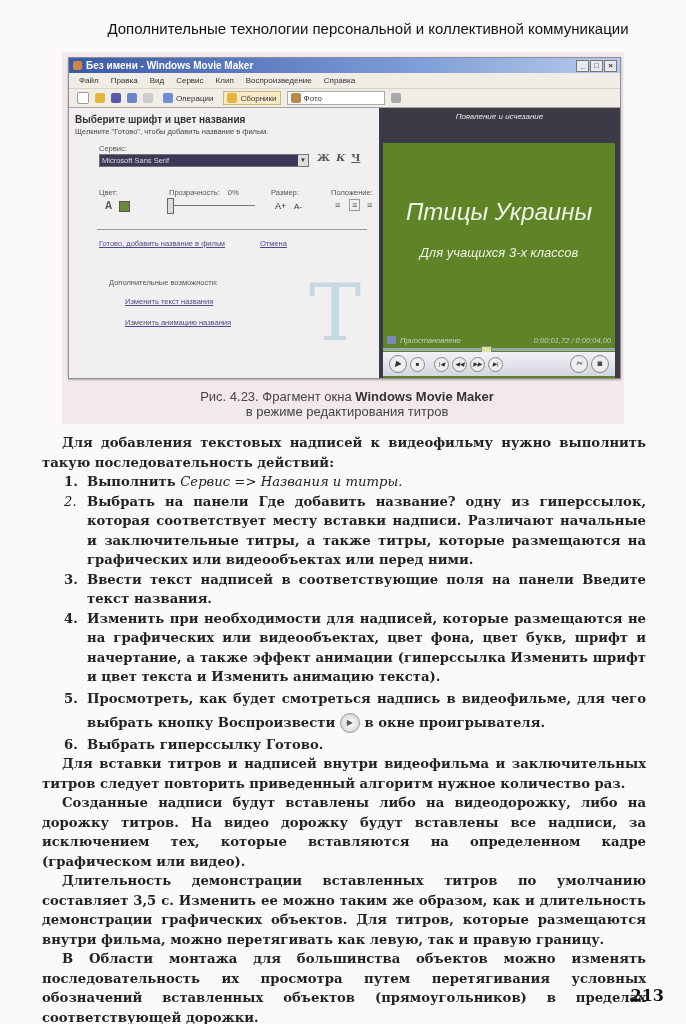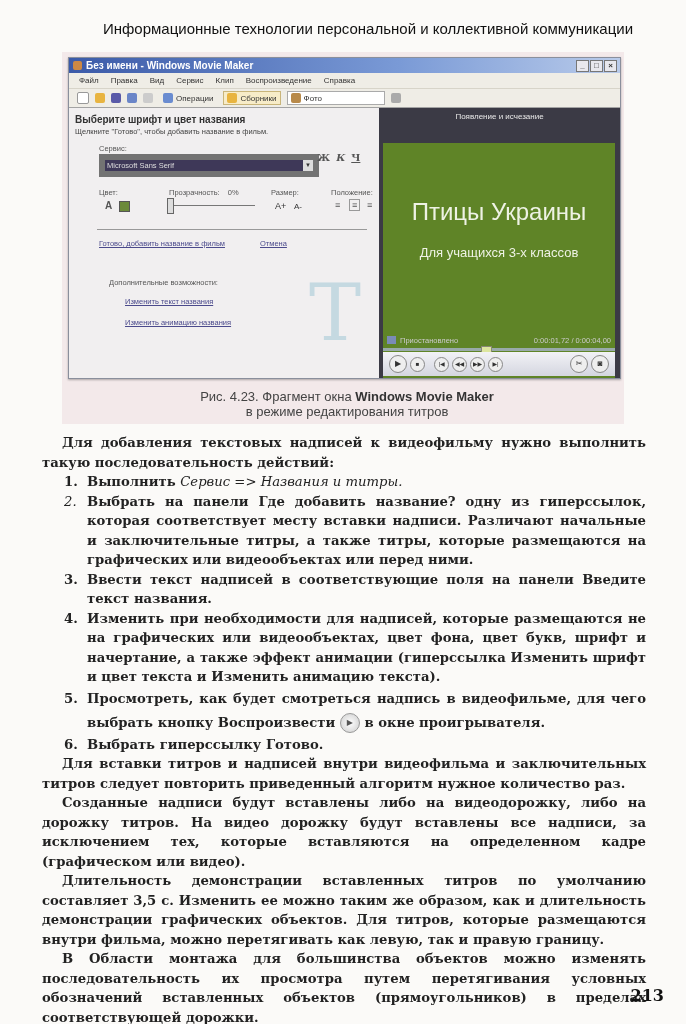--- a/index.html
+++ b/index.html
@@ -22,30 +22,30 @@
   .toolbar { height:18px; display:flex; align-items:center; gap:6px; font-size:8px; color:#333; padding-left:8px;
              background:#efede6; border-bottom:4px solid #a3a3a3; }
   .tb-ico { width:10px; height:10px; border-radius:2px; display:inline-block; }
   .tb-btn { display:flex; align-items:center; gap:3px; padding:1px 3px; border:1px solid transparent; }
   .tb-btn.active { border-color:#c9b57a; background:#f7ecc8; }
   .panel-left { position:absolute; left:0; top:50px; width:310px; height:270px; background:#f1eff0; }
   .panel-left .h1 { font-size:10px; font-weight:bold; color:#333; margin:6px 0 0 6px; }
   .panel-left .h2 { font-size:7.5px; color:#444; margin:2px 0 0 6px; }
   .lbl { position:absolute; font-size:7.5px; color:#555; }
   .fontsel { position:absolute; left:30px; top:46px; width:206px; height:11px; background:#3e3858; color:#ddd;
-             font-size:7.5px; line-height:11px; padding-left:2px; border:6px solid #737373; }
+             font-size:7.5px; line-height:11px; padding-left:2px; border:1px solid #737373; }
   .fontsel .dd { position:absolute; right:0; top:0; width:10px; height:11px; background:#ddd; color:#333;
                  font-size:6px; text-align:center; line-height:11px; }
   .style-btns { position:absolute; left:248px; top:44px; font-size:10px; color:#555; font-weight:bold; display:flex; gap:6px; font-family:"DejaVu Serif", serif; }
   .slider { position:absolute; left:98px; top:97px; width:88px; height:1px; background:#777; }
   .slider .thumb { position:absolute; left:0; top:-7px; width:5px; height:14px; background:#ddd; border:1px solid #666; }
   .link { position:absolute; font-size:7.5px; color:#4b4a8c; text-decoration:underline; }
   .divider { position:absolute; left:28px; top:121px; width:270px; height:1px; background:#999; }
   .bigT { position:absolute; left:240px; top:160px; font-size:78px; color:#a9cbd8; opacity:.6; font-family:"DejaVu Serif", serif; }
-  .panel-right { position:absolute; left:310px; top:50px; width:241px; height:270px; background:#3b3a45; }
+  .panel-right { position:absolute; left:310px; top:50px; width:241px; height:270px; background:#3b3a45;font-style:italic; }
   .pr-head { height:22px; color:#e8e8e8; font-size:8px; text-align:center; line-height:18px; }
   .video { position:absolute; left:4px; top:35px; width:232px; height:242px; background:#5f8427; }
   .video .t1 { position:absolute; left:0; right:0; top:55px; text-align:center; color:#eef2e4; font-size:24px; }
   .video .t2 { position:absolute; left:0; right:0; top:102px; text-align:center; color:#eef2e4; font-size:13px; }
   .status { position:absolute; left:4px; top:225px; width:232px; height:14px; color:#ccc; font-size:7.5px; display:flex; align-items:center; }
   .status .ic { width:9px; height:8px; background:#7a8bb6; margin:0 4px; }
   .status .time { margin-left:auto; margin-right:4px; }
   .player { position:absolute; left:4px; top:244px; width:232px; height:24px; background:linear-gradient(#f2f2f6,#d4d6e0);
             display:flex; align-items:center; gap:3px; padding-left:6px; box-sizing:border-box; }
   .pbtn { width:13px; height:13px; border-radius:50%; border:1px solid #888; background:#eee; font-size:6px; color:#333;
@@ -62,21 +62,21 @@
   .text li { position:relative; padding-left:45px; text-align:justify; }
   .text li .n { position:absolute; left:22px; top:0; }
   .text i { font-weight:normal; }
   .play-inline { display:inline-block; width:18px; height:18px; border-radius:50%; border:1px solid #999;
                  background:radial-gradient(#fff,#ccc); vertical-align:middle; font-size:8px; text-align:center; line-height:18px; color:#555; font-weight:normal; }
   .pagenum { position:absolute; right:22px; top:986px; font-size:16px; font-weight:bold; color:#111; }
 </style>
 </head>
 <body>
 
-<div class="header">Информационные технологии персональной и коллективной коммуникации</div>
+<div class="header">Дополнительные технологии персональной и коллективной коммуникации</div>
 
 <div class="figure">
   <div class="win">
     <div class="titlebar">
       <span class="app-icon"></span>
       <span>Без имени - Windows Movie Maker</span>
       <div class="ctrls">
         <span>_</span>
         <span>□</span>
         <span>×</span>

